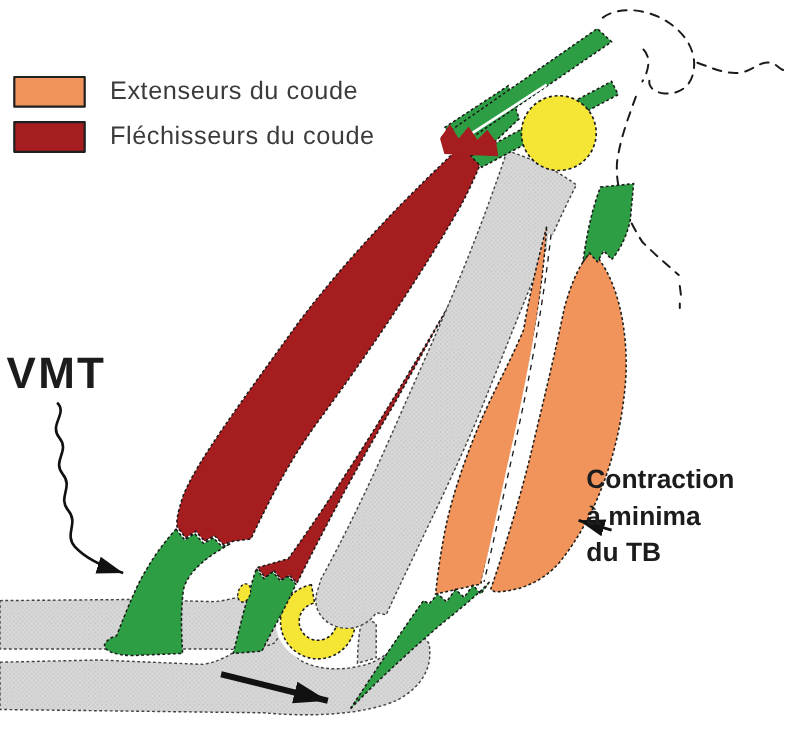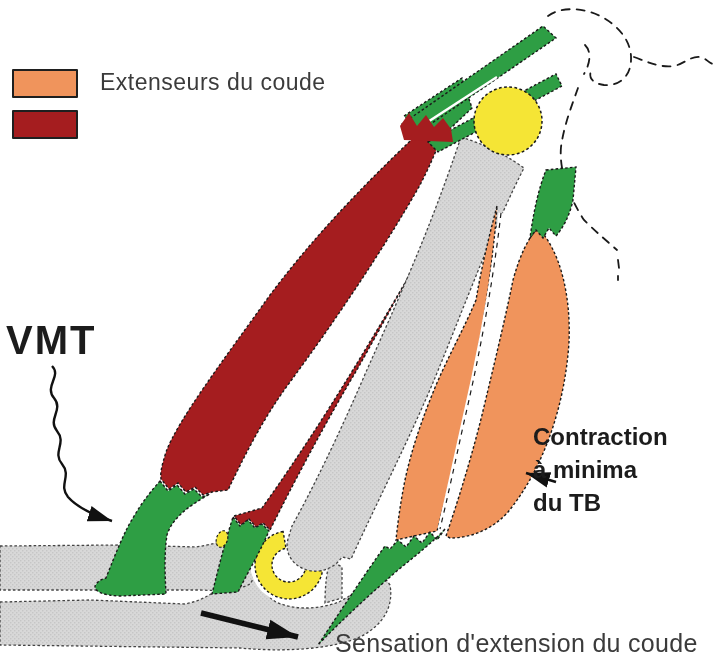--- a/index.html
+++ b/index.html
@@ -114,21 +114,21 @@
 
     <path d="M 201,613 L 298,637" fill="none" stroke="#111" stroke-width="5.5" marker-end="url(#arrowBig)"></path>
   </svg>
 
   <div class="legend-row r1">
     <div class="swatch" style="background: rgb(240, 148, 92);"></div>
     <div class="legend-label">Extenseurs du coude</div>
   </div>
   <div class="legend-row r2">
     <div class="swatch" style="background: rgb(165, 29, 31);"></div>
+    <div class="legend-label">Fléchisseurs du coude</div>
   </div>
 
   <div class="vmt">VMT</div>
   <div class="contraction">Contraction
 à minima
 du TB</div>
-  <div class="sensation">Sensation d'extension du coude</div>
 
 </div>
 
 </body></html>

